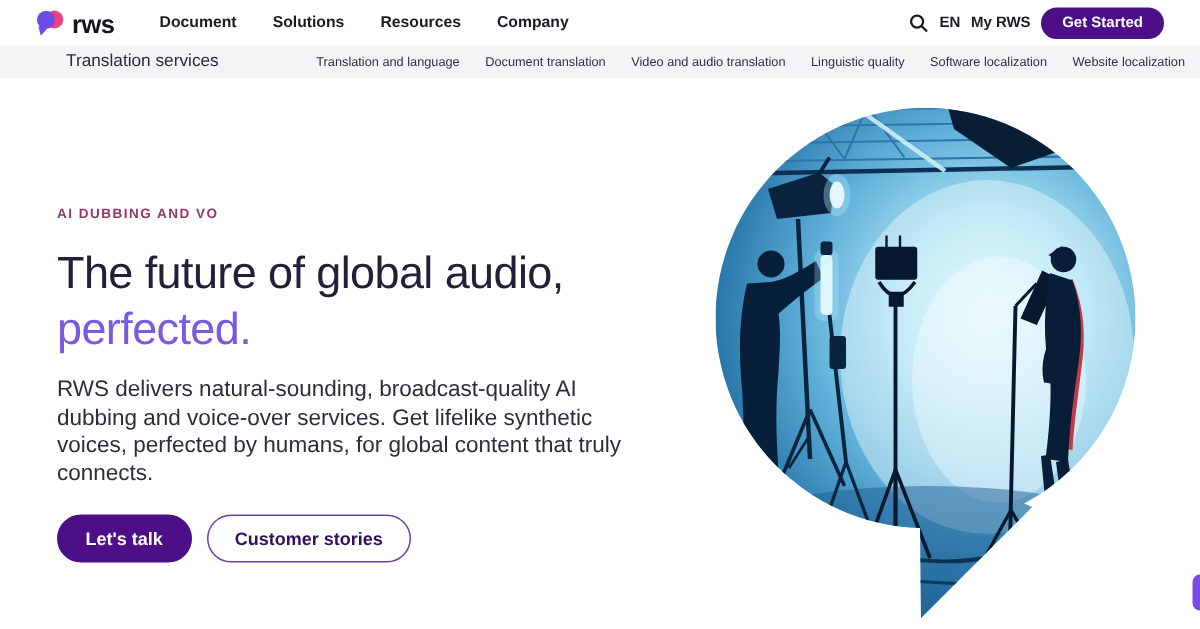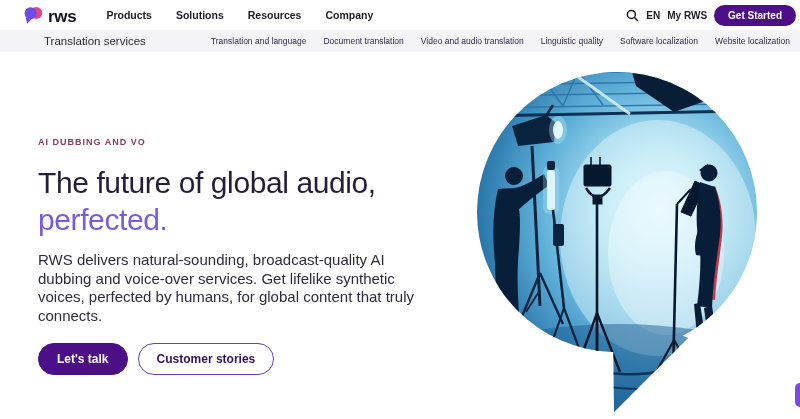--- a/index.html
+++ b/index.html
@@ -1,21 +1,21 @@
 <!DOCTYPE html>
 <html><head>
 <meta charset="utf-8">
 <style>
   * { margin:0; padding:0; box-sizing:border-box; }
   html,body { width:800px; height:419px; overflow:hidden; background:#fff;
     font-family:"Liberation Sans", sans-serif; }
 
   
   .topnav { height:30px; background:#ffffff; display:flex; align-items:center;
-    padding:0 4px 0 24px; position:relative; z-index:5; }
+    padding:0 24px 0 24px; position:relative; z-index:5; }
   .logo { display:flex; align-items:center; gap:5px; cursor:pointer; }
   .logo-word { font-size:17px; font-weight:700; color:#14121f; letter-spacing:-0.3px; line-height:1; padding-top:2px; }
   .nav-links { display:flex; gap:24px; margin-left:30px; }
   .nav-link { font-size:10.5px; font-weight:700; color:#1b1b24; cursor:pointer; }
   .topnav-right { margin-left:auto; display:flex; align-items:center; gap:7px; }
   .utility { font-size:10px; font-weight:700; color:#1b1b24; cursor:pointer; }
   .cta-pill { background:#4d0f87; color:#ffffff; font-size:10px; font-weight:700;
     border:none; border-radius:999px; padding:5px 14px; cursor:pointer; }
 
   
@@ -51,21 +51,21 @@
     <span style="display:inline-flex;">
       <svg width="19" height="19" viewBox="0 0 19 19">
         <circle cx="12.2" cy="7" r="6" fill="#e8437a"></circle>
         <circle cx="6.6" cy="7.2" r="6" fill="#6b4ce6"></circle>
         <polygon points="1.6,11.5 7.4,13.2 3.2,17.8" fill="#6b4ce6"></polygon>
       </svg>
     </span>
     <span class="logo-word">rws</span>
   </div>
   <nav class="nav-links">
-    <span class="nav-link">Products</span>
+    <span class="nav-link">Document</span>
     <span class="nav-link">Solutions</span>
     <span class="nav-link">Resources</span>
     <span class="nav-link">Company</span>
   </nav>
   <div class="topnav-right">
     <span style="display:inline-flex;cursor:pointer;">
       <svg width="13" height="13" viewBox="0 0 13 13" fill="none" stroke="#1b1b24" stroke-width="1.5">
         <circle cx="5.4" cy="5.4" r="4"></circle>
         <line x1="8.5" y1="8.5" x2="12" y2="12"></line>
       </svg>

